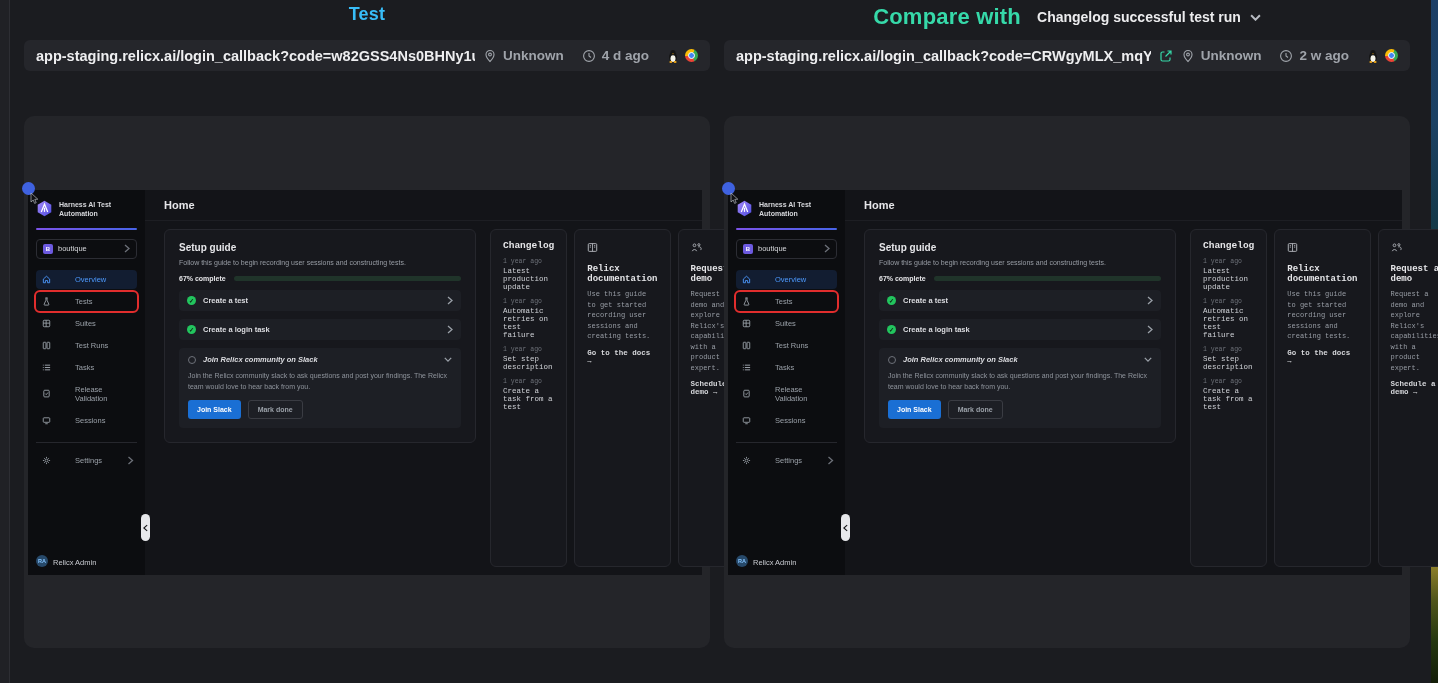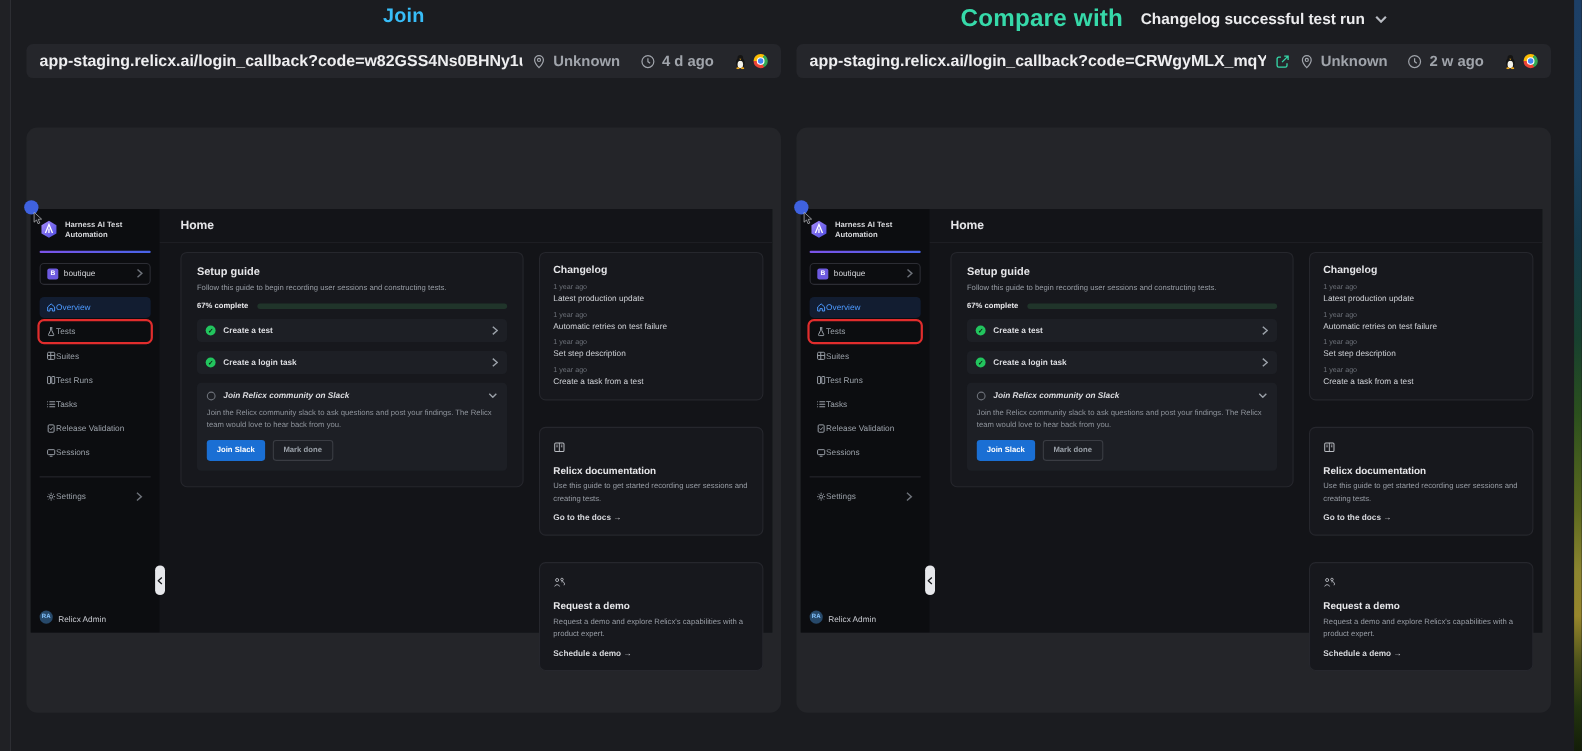--- a/index.html
+++ b/index.html
@@ -48,21 +48,21 @@
   .brand-row { display:flex; align-items:flex-start; gap:6px; }
   .logo { width:17px; height:17px; flex:none; }
   .brand-txt { font-size:7px; font-weight:bold; color:#d6d7db; line-height:1.35; width:66px; }
   .brand-div { height:2px; margin:9px 0 9px; border-radius:2px; background:linear-gradient(90deg,#7c53e8,#4864e8); }
   .project { border:1px solid #2c2d34; border-radius:4px; padding:4px 6px; display:flex; align-items:center; gap:5px;
     font-size:7.5px; color:#d6d7db; cursor:pointer; }
   .badge-b { width:10px; height:10px; border-radius:2px; background:#6d5ae0; color:#fff; font-size:6px; font-weight:bold;
     display:grid; place-items:center; flex:none; }
   .chev-r { margin-left:auto; width:6px; height:9px; color:#6d7179; }
   .nav { margin-top:11px; display:flex; flex-direction:column; gap:3px; }
-  .nav-item { display:flex; gap:0; padding:5px 6px; border-radius:4px;
+  .nav-item { display:flex; align-items:center; gap:24px; padding:5px 6px; border-radius:4px;
     font-size:7.5px; color:#9aa0a8; cursor:pointer; }
   .nav-item svg { width:9px; height:9px; flex:none; }
   .nav-item.active { color:#4d9aff; background:#121d31; }
   .nav-item.annotated { outline:2px solid #e12d2d; outline-offset:0; }
   .sb-div { height:1px; background:#26272d; margin:12px 0 8px; }
   .sb-user { margin-top:auto; display:flex; align-items:flex-end; gap:5px; font-size:7.5px; color:#c8cad0; }
   .avatar { width:12px; height:12px; border-radius:50%; background:#27496a; color:#85c4ff; font-size:5.5px; font-weight:bold;
     display:grid; place-items:center; flex:none; }
   .collapse-handle { position:absolute; right:-5px; top:324px; width:9px; height:27px; background:#e7e8eb; color:#16171a;
     border-radius:6px; display:grid; place-items:center; z-index:2; cursor:pointer; }
@@ -89,39 +89,39 @@
   .circle-empty { width:8px; height:8px; border-radius:50%; border:1px solid #6d7179; flex:none; }
   .step .chev-r { width:6px; height:9px; }
   .slack-box { margin-top:8px; background:#1d1f25; border-radius:4px; padding:7px 9px 9px; }
   .slack-head { display:flex; align-items:center; gap:7px; cursor:pointer;font-style:italic; }
   .slack-box .chev-dn { margin-left:auto; width:8px; height:5px; color:#9aa0a8; }
   .slack-desc { margin-top:7px; font-size:7px; line-height:1.5; color:#8f949c; }
   .slack-btns { margin-top:8px; display:flex; gap:7px; }
   .btn-primary { background:#1a6fd4; color:#fff; font-size:7px; font-weight:bold; border:none; border-radius:3px; padding:5px 9px; cursor:pointer; }
   .btn-ghost { background:transparent; color:#9aa0a8; font-size:7px; font-weight:bold; border:1px solid #3a3c43; border-radius:3px; padding:5px 9px; cursor:pointer; }
 
-  .col-r { flex:1; display:flex; flex-direction:column; gap:24px; min-width:0; }
+  .col-r { flex:1; display:flex; flex-direction:row; gap:7px; min-width:0;font-family:Liberation Mono, monospace; }
   .cl-card { padding:10px 12px 12px; }
   .cl-title { font-size:9.5px; font-weight:bold; color:#e6e6e9; margin-bottom:3px; }
   .cl-entry { margin-top:7px; }
   .cl-time { font-size:6.5px; color:#6d7179; }
   .cl-text { margin-top:2px; font-size:7.5px; color:#cfd1d6; }
   .info-card { padding:10px 12px 11px; }
   .info-icon { width:11px; height:11px; color:#b9bcc2; }
   .info-title { margin-top:6px; font-size:9px; font-weight:bold; color:#e6e6e9; }
   .info-desc { margin-top:5px; font-size:7px; line-height:1.5; color:#989da5; }
   .info-link { margin-top:7px; font-size:7.5px; font-weight:bold; color:#d6d7db; cursor:pointer; }
 </style>
 </head>
 <body>
 
 <div class="left-strip"></div>
 <div class="right-strip"></div>
 
-<div class="title-left">Join</div>
+<div class="title-left">Test</div>
 <div class="title-right">
   <span class="compare-label">Compare with</span>
   <span class="compare-select">
     <span class="compare-value">Changelog successful test run</span>
     <svg class="chev-dn" viewBox="0 0 10 6">
         <path d="M1 1 L5 5 L9 1" fill="none" stroke="currentColor" stroke-width="1.8"></path>
       </svg>
   </span>
 </div>
 

